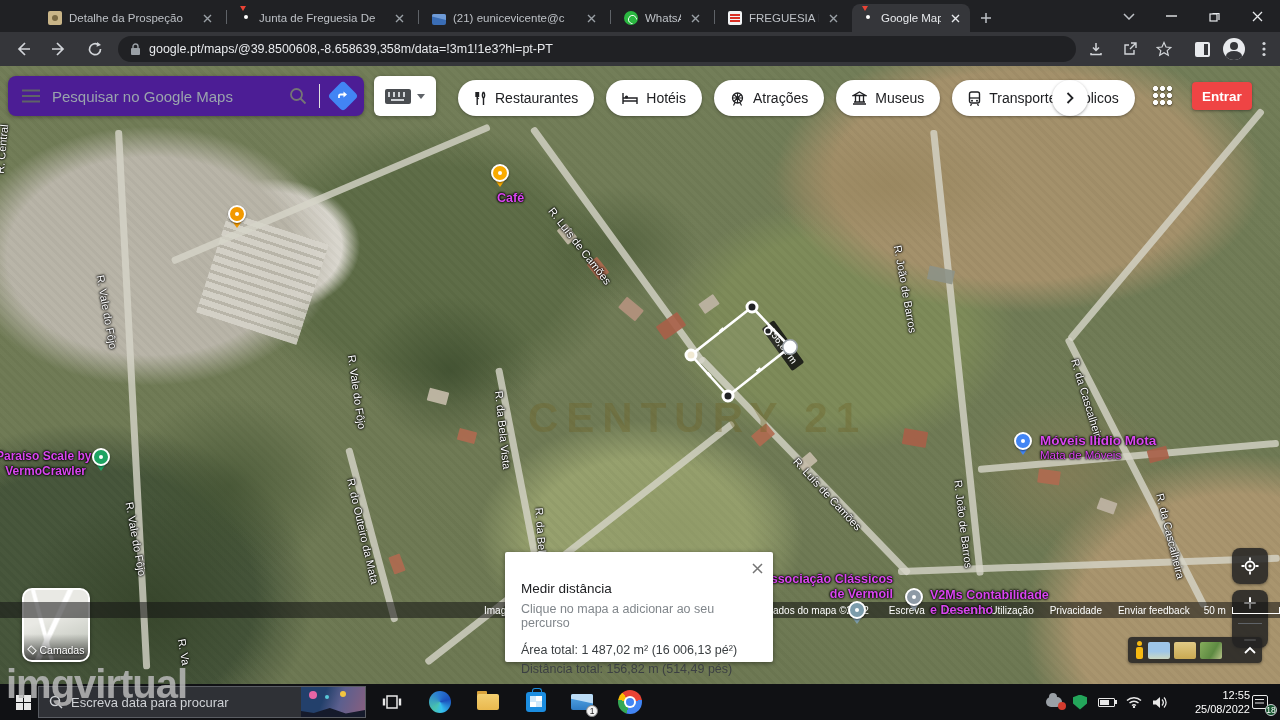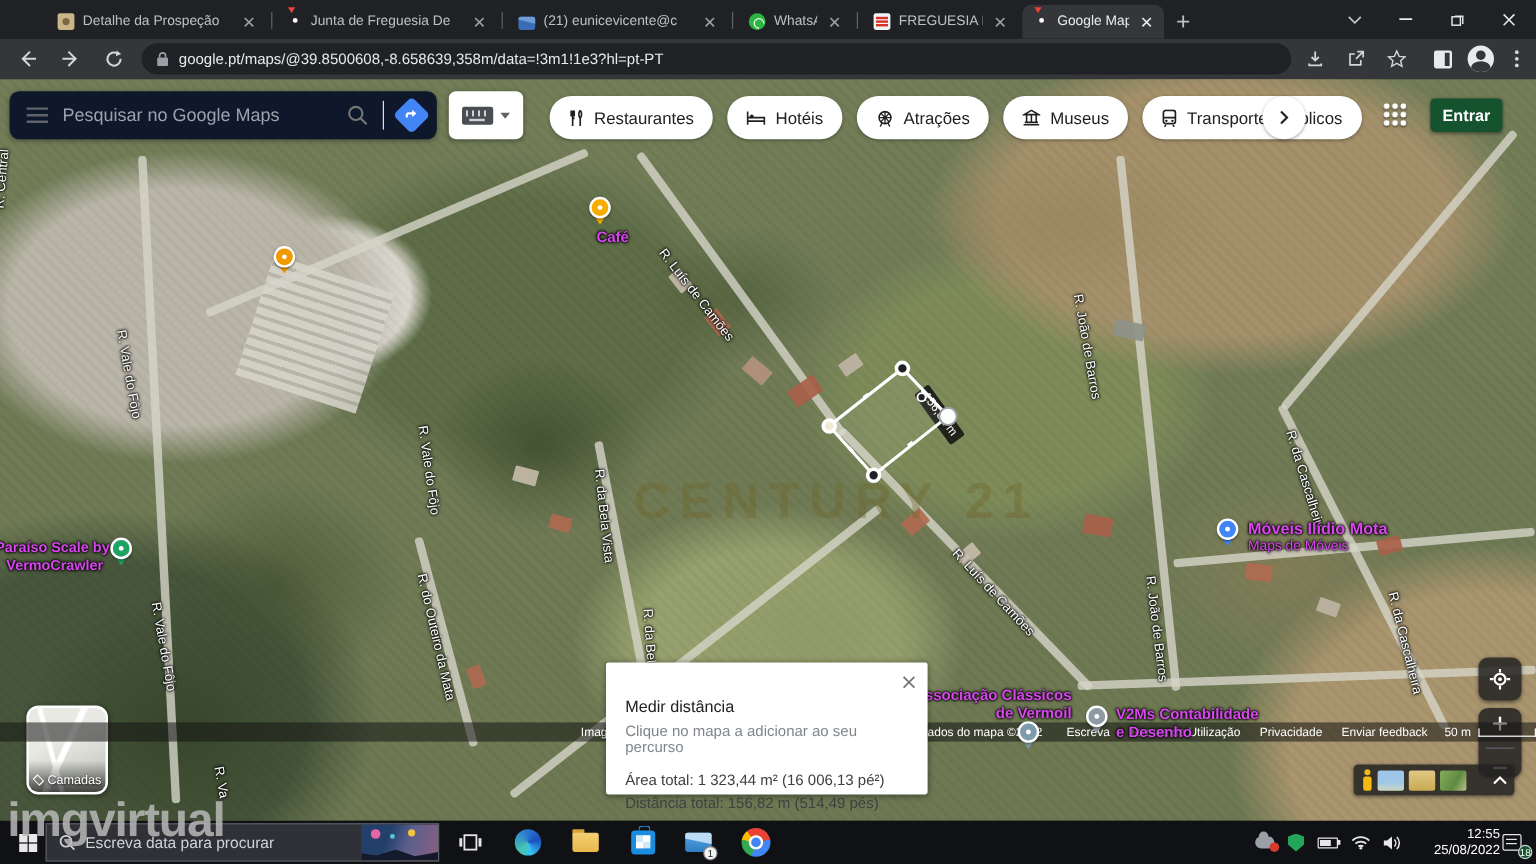--- a/index.html
+++ b/index.html
@@ -71,40 +71,40 @@
   .plabel .sub { font-weight:normal; font-size:11.5px; }
   .pin { position:absolute; width:18px; }
   .pin .head { width:18px; height:18px; border-radius:50%; border:2px solid #fff; position:relative; box-shadow:0 1px 2px rgba(0,0,0,.5);}
   .pin .head::after { content:""; position:absolute; left:5px; top:5px; width:4px; height:4px; border-radius:50%; background:#fff; }
   .pin .tail { width:0; height:0; margin:-2px auto 0; border-left:5px solid transparent; border-right:5px solid transparent; }
 
   .measure-label { position:absolute; left:757px; top:338px; background:rgba(17,17,17,.85); color:#fff;
       font-size:10px; padding:2px 5px; transform:rotate(54deg); white-space:nowrap; border-radius:2px;}
 
   
-  .searchcard { position:absolute; left:8px; top:76px; width:356px; height:40px; background:#0f172a; border-radius:8px;
+  .searchcard { position:absolute; left:8px; top:76px; width:356px; height:40px; background:#4c1d95; border-radius:8px;
       box-shadow:0 1px 4px rgba(0,0,0,.35); display:flex; align-items:center; padding:0 10px 0 14px; gap:12px;}
   .searchcard .ph { flex:1; color:#9aa4ad; font-size:15px; }
   .vdiv { width:1px; height:24px; background:#e0e0e0; }
   .kbdcard { position:absolute; left:374px; top:76px; width:62px; height:40px; background:#fff; border-radius:6px;
       box-shadow:0 1px 4px rgba(0,0,0,.35); display:flex; align-items:center; justify-content:center; gap:6px;}
   .kbglyph { width:26px; height:15px; background:#4a4d51; border-radius:2px; position:relative;}
   .kbglyph::after { content:""; position:absolute; left:3px; top:3px; width:20px; height:5px;
       background:repeating-linear-gradient(90deg,#cfd2d6 0 2px, transparent 2px 5px);}
   .kbglyph::before { content:""; position:absolute; left:6px; bottom:2.5px; width:13px; height:2.5px; background:#cfd2d6;}
   .caret { width:0; height:0; border-left:4px solid transparent; border-right:4px solid transparent; border-top:5px solid #5f6368;}
   .chips { position:absolute; left:458px; top:80px; display:flex; gap:12px; }
   .chip { height:36px; background:#fff; border-radius:18px; display:flex; align-items:center; gap:8px;
       padding:0 16px; font-size:14px; color:#202124; box-shadow:0 1px 3px rgba(0,0,0,.35); white-space:nowrap;}
   .chip-more { position:absolute; left:1052px; top:80px; width:36px; height:36px; border-radius:50%; background:#fff;
       box-shadow:0 1px 3px rgba(0,0,0,.35); display:flex; align-items:center; justify-content:center;}
   .appsgrid { position:absolute; left:1152px; top:85px; width:20px; height:20px;
       background-image:radial-gradient(circle, #fff 2.2px, transparent 2.6px);
       background-size:7px 7px; background-position:0 0; filter:drop-shadow(0 1px 1px rgba(0,0,0,.6));}
-  .signin { position:absolute; left:1192px; top:82px; width:60px; height:28px; background:#14532d; color:#fff;
+  .signin { position:absolute; left:1192px; top:82px; width:60px; height:28px; background:#ef4444; color:#fff;
       font-size:13.5px; display:flex; align-items:center; justify-content:center; border-radius:4px;
       box-shadow:0 1px 3px rgba(0,0,0,.4); font-weight:bold; }
 
   
   .layers { position:absolute; left:22px; top:588px; width:68px; height:74px; border:2px solid #fff; border-radius:10px;
       background:linear-gradient(160deg,#e9e9e4 0 40%, #cfd2ca 70%, #b9bdb2), #d6d8d0; box-shadow:0 1px 4px rgba(0,0,0,.4); overflow:hidden;}
   .layers .lines { position:absolute; inset:0;
       background:linear-gradient(115deg, transparent 44%, #fff 46%, #fff 50%, transparent 52%),
                  linear-gradient(75deg, transparent 30%, #fff 32%, #fff 35%, transparent 37%);}
   .layers .shade { position:absolute; left:0; bottom:0; width:100%; height:26px; background:linear-gradient(transparent, rgba(0,0,0,.65)); }
@@ -416,21 +416,21 @@
     <div class="head" style="background:#1ea362;"></div>
       <div class="tail" style="border-top:7px solid #1ea362;"></div>
   </div>
 
   <div class="pin" style="left:1014px;top:432px;">
     <div class="head" style="background:#4285f4;"></div>
       <div class="tail" style="border-top:7px solid #4285f4;"></div>
   </div>
   <div class="plabel" style="left:1040px;top:433px;font-size:13.5px;">
     <div>Móveis Ilídio Mota</div>
-    <div class="sub">Maps de Móveis</div>
+    <div class="sub">Mata de Móveis</div>
   </div>
 
   <div class="plabel" style="left:745px;top:572px;width:148px;text-align:right;z-index:4;">
     <div>Associação Clássicos</div>
     <div>de Vermoil</div>
   </div>
   <div class="pin" style="left:848px;top:601px;z-index:4;">
     <div class="head" style="background:#7c9cab;"></div>
       <div class="tail" style="border-top:7px solid #7c9cab;"></div>
   </div>
@@ -561,21 +561,21 @@
   </div>
 
   <div class="dialog">
     <div class="dlg-close">
         <svg width="11" height="11">
           <path d="M1 1 L10 10 M10 1 L1 10" stroke="#757575" stroke-width="1.5"></path>
         </svg>
       </div>
     <div class="ttl">Medir distância</div>
     <div class="hint">Clique no mapa a adicionar ao seu percurso</div>
-    <div class="tot">Área total: 1 323,44 m² (16 006,13 pé²)</div>
+    <div class="tot">Área total: 1 487,02 m² (16 006,13 pé²)</div>
     <div class="tot">Distância total: 156,82 m (514,49 pés)</div>
   </div>
 
   <div class="attrib">
     <span style="margin-left:484px;">Imagens ©2022 CNES / Airbus,IGP/DGRF,Maxar Technologies,Dados do mapa ©2022</span>
     <span style="margin-left:20px;">Escreva</span>
     <span style="margin-left:16px;">Termos de Utilização</span>
     <span style="margin-left:16px;">Privacidade</span>
     <span style="margin-left:16px;">Enviar feedback</span>
     <span style="margin-left:14px;">50 m</span>

